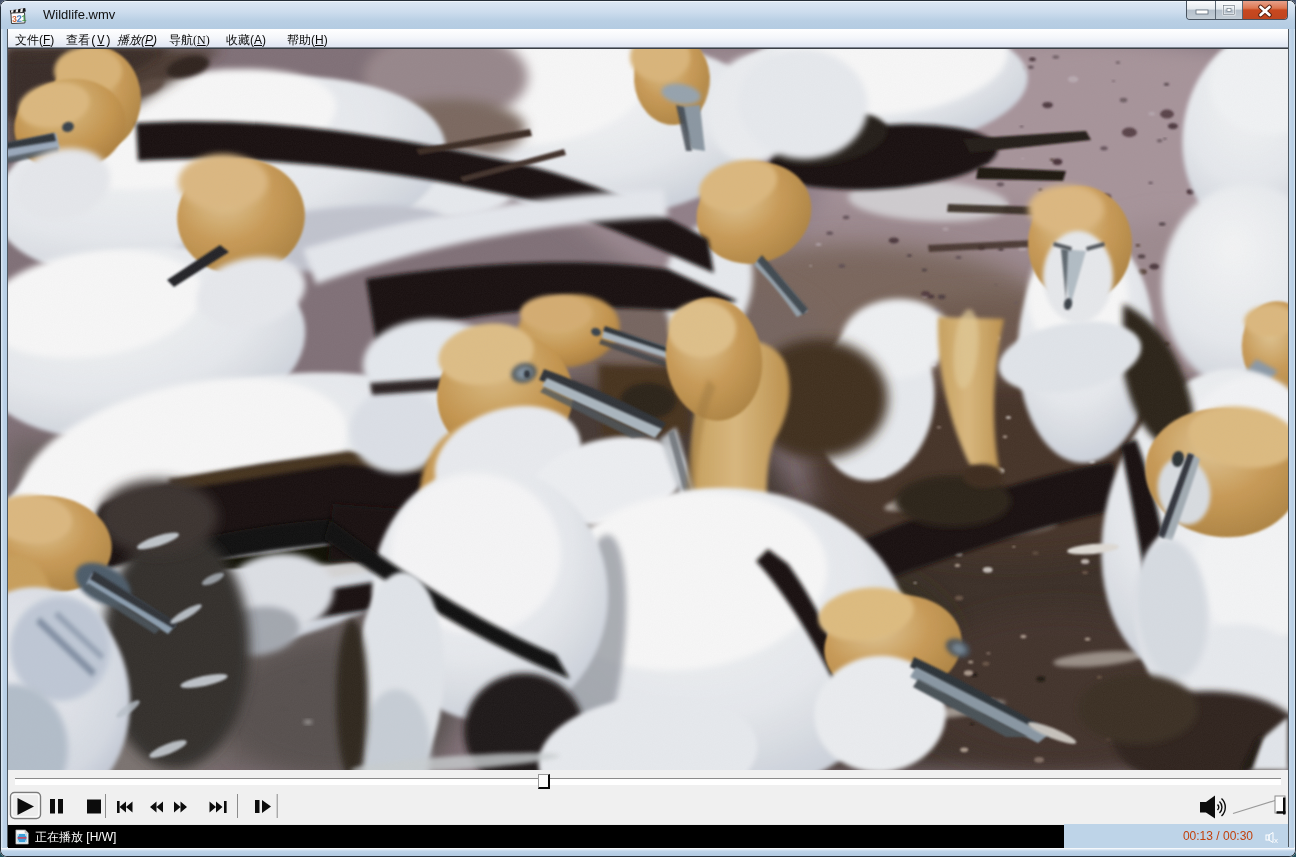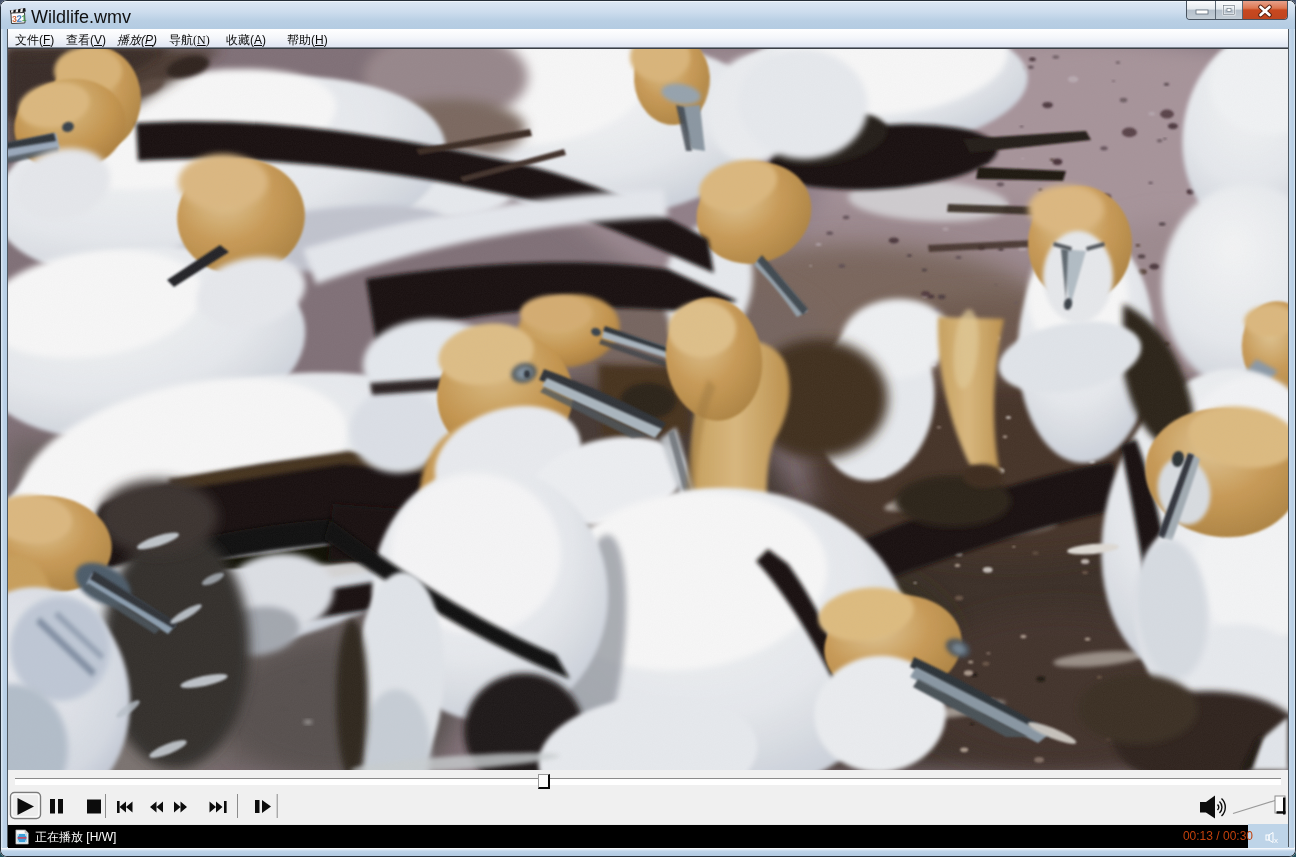--- a/index.html
+++ b/index.html
@@ -5,40 +5,40 @@
 html,body{margin:0;padding:0;}
 body{width:1296px;height:857px;overflow:hidden;font-family:"Liberation Sans",sans-serif;
  background:linear-gradient(180deg,#46536b 0%,#3d4a5e 30%,#20505b 100%);}
 *{box-sizing:border-box;}
 .win{position:absolute;left:0;top:0;width:1296px;height:857px;border-radius:7px;
  background:#bed4e8;box-shadow:inset 0 0 0 1px #242e38, inset 0 0 0 2px #e8f0f8;}
 .titlebar{position:absolute;left:1px;top:1px;width:1294px;height:28px;border-radius:6px 6px 0 0;
  background:linear-gradient(180deg,#dce8f4 0%,#ccdced 40%,#b9cfe4 70%,#b3cbe2 100%);
  box-shadow:inset 0 1px 0 #eef4fa;}
 .title-ico{position:absolute;left:8px;top:6px;}
-.title-txt{position:absolute;left:30px;top:6px;font-size:18px;color:#101010;}
+.title-txt{position:absolute;left:42px;top:6px;font-size:13px;color:#101010;}
 .wbtns{position:absolute;left:1186px;top:1px;width:102px;height:19px;border-radius:0 0 4px 4px;
  border:1px solid #47525e;border-top:none;overflow:hidden;display:flex;}
 .wb{height:100%;position:relative;}
 .wb-min{width:29px;background:linear-gradient(180deg,#fbfcfd 0%,#e3e9ee 45%,#b5c0cb 50%,#c3cdd6 100%);border-right:1px solid #5b6773;}
 .wb-max{width:27px;background:linear-gradient(180deg,#fbfcfd 0%,#e3e9ee 45%,#b5c0cb 50%,#c3cdd6 100%);border-right:1px solid #5b6773;}
 .wb-close{width:44px;background:linear-gradient(180deg,#e8a18b 0%,#dd7752 40%,#c8481f 50%,#bf451f 100%);}
 .wb svg{position:absolute;left:0;top:0;}
 .menubar{position:absolute;left:1px;top:29px;width:1294px;height:19px;
  background:linear-gradient(180deg,#ffffff 0%,#f4f6fa 50%,#dfe5f2 100%);
  border-bottom:1px solid #7e858f;}
 .menubar span{position:absolute;top:3px;font-size:12px;color:#0a0a0a;}
-.m1{left:14px;}.m2{left:65px;}.m3{left:116px;font-style:italic;}.m4{left:168px;font-family:Liberation Serif, serif;}.m5{left:225px;}.m6{left:270px;margin-left:16px;}
+.m1{left:14px;}.m2{left:65px;font-family:Liberation Mono, monospace;}.m3{left:116px;font-style:italic;}.m4{left:168px;font-family:Liberation Serif, serif;}.m5{left:225px;}.m6{left:270px;margin-left:16px;}
 .video{position:absolute;left:8px;top:49px;width:1280px;height:721px;background:#6b5f66;overflow:hidden;}
 .vborder{position:absolute;left:7px;top:48px;width:1282px;height:723px;border:1px solid #3a3f46;pointer-events:none;}
 .ctrl{position:absolute;left:8px;top:770px;width:1280px;height:54px;background:#f0f0f0;}
 .seektrack{position:absolute;left:7px;top:8px;width:1266px;height:7px;background:#ffffff;border-top:1px solid #8a8a8a;}
 .seekthumb{position:absolute;left:530px;top:4px;width:12px;height:15px;background:#fdfdfd;
  border-right:2px solid #0a0a0a;border-bottom:2px solid #0a0a0a;border-left:1px solid #9a9a9a;border-top:1px solid #9a9a9a;}
-.statusbar{position:absolute;left:8px;top:824px;width:1240px;height:24px;background:#000;border-top:1px solid #e8e8e8;}
+.statusbar{position:absolute;left:8px;top:824px;width:1056px;height:24px;background:#000;border-top:1px solid #e8e8e8;}
 .st-txt{position:absolute;left:27px;top:4px;font-size:12px;color:#fff;}
 .st-time{position:absolute;left:1172px;top:4px;width:73px;text-align:right;font-size:12px;color:#c2410c;}
 .lbord{position:absolute;left:1px;top:29px;width:7px;height:818px;background:linear-gradient(90deg,#dfeaf4 0%,#bdd3e8 40%,#b6cee5 100%);border-right:1px solid #4e575f;}
 .rbord{position:absolute;left:1288px;top:29px;width:7px;height:818px;background:linear-gradient(90deg,#c8daec 0%,#b6cee5 70%,#dfeaf4 100%);border-left:1px solid #4e575f;}
 .bbord{position:absolute;left:1px;top:848px;width:1294px;height:8px;border-radius:0 0 6px 6px;background:linear-gradient(180deg,#e8f0f8 0%,#bed4e9 30%,#b2cbe3 100%);border-top:1px solid #f5f8fc;}
 </style>
 </head>
 <body>
 <div class="win"></div>
 <div class="titlebar">

